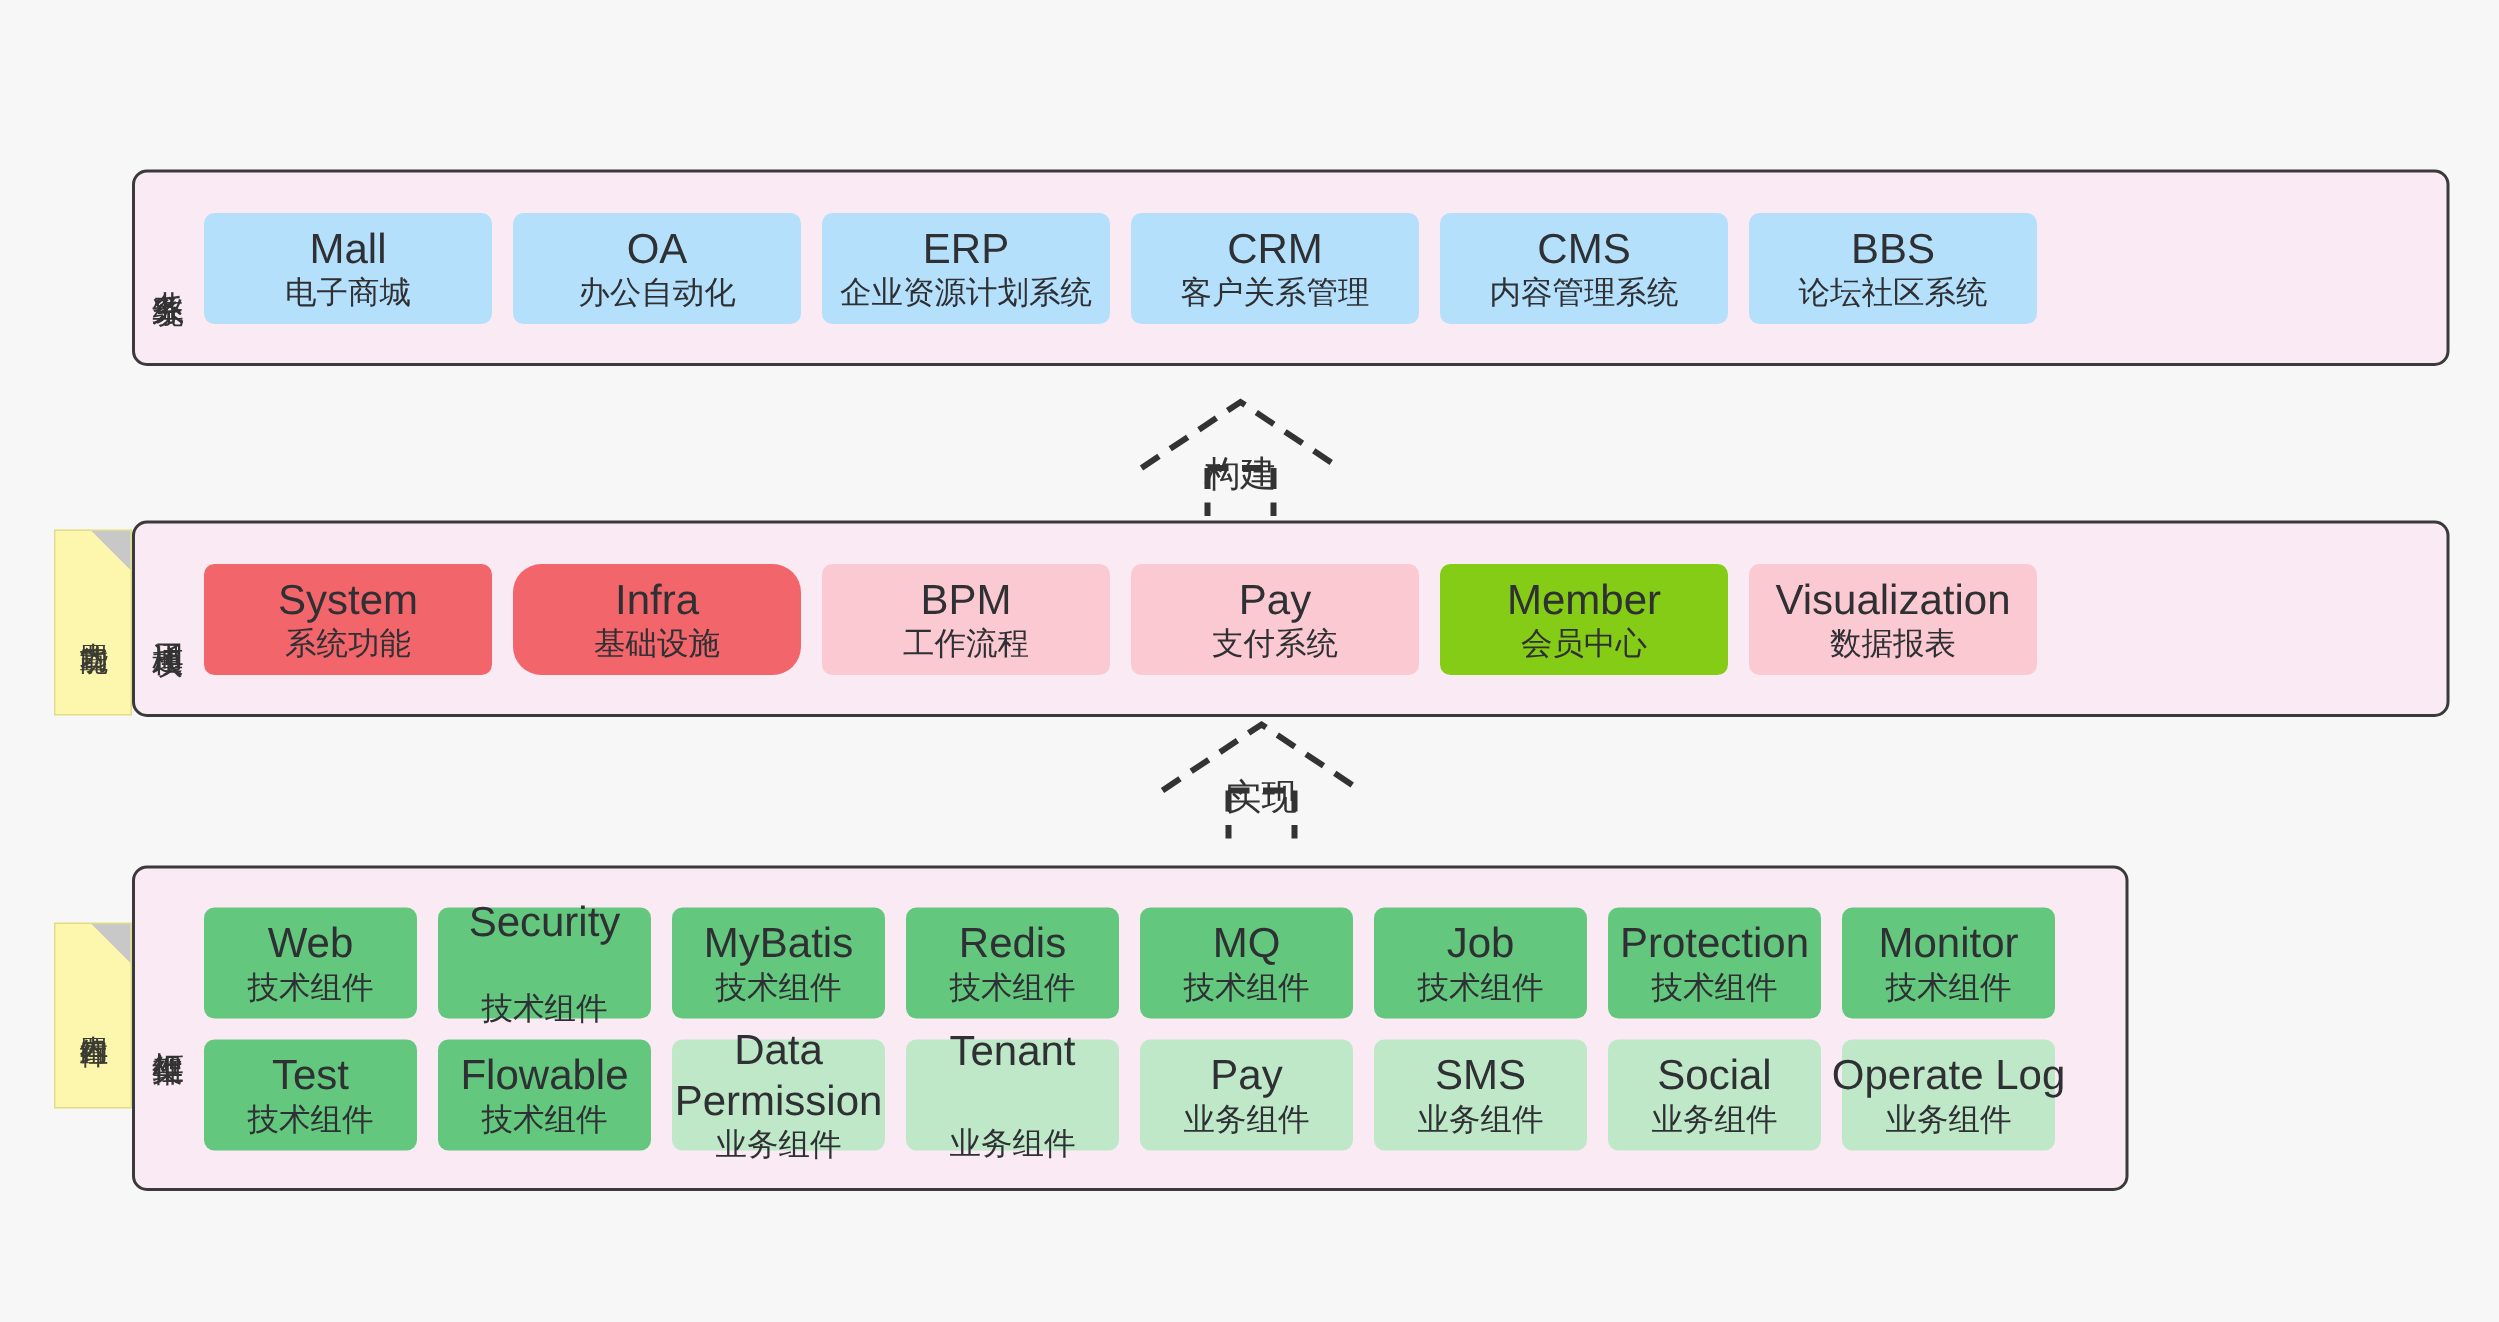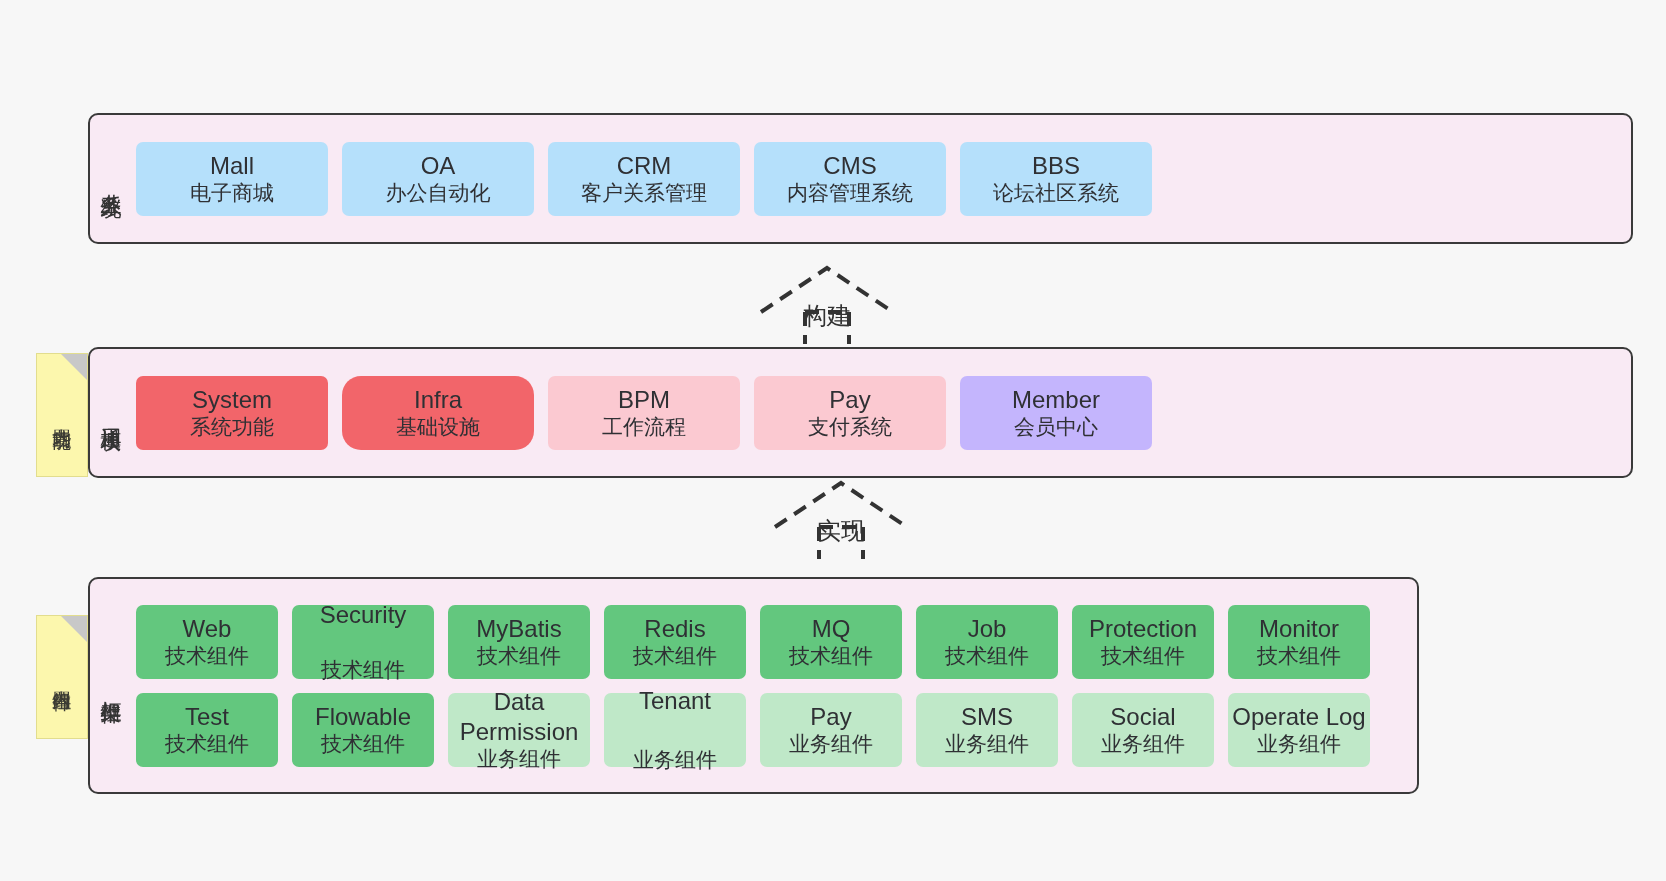--- a/index.html
+++ b/index.html
@@ -67,21 +67,21 @@
     border-radius: 7px;
     display: flex;
     flex-direction: column;
     align-items: center;
     justify-content: center;
     text-align: center;
     color: #2f3034;
     padding: 4px 6px;
   }
   .box .title {
-    font-size: 24px;
+    font-size: 28px;
     line-height: 1.22;
     white-space: nowrap;
   }
   .box .sub {
     font-size: 21px;
     line-height: 1.22;
     white-space: nowrap;
   }
   .box.wrap .title { white-space: normal; }
 
@@ -206,20 +206,24 @@
     <div class="layer-label">业务系统</div>
     <div class="layer-body">
       <div class="row" id="row-business">
           <div class="box" style="background: rgb(181, 224, 251);">
             <div class="title">Mall</div>
             <div class="sub">电子商城</div>
           </div>
           <div class="box" style="background: rgb(181, 224, 251);">
             <div class="title">OA</div>
             <div class="sub">办公自动化</div>
+          </div>
+          <div class="box" style="background: rgb(181, 224, 251);">
+            <div class="title">ERP</div>
+            <div class="sub">企业资源计划系统</div>
           </div>
           <div class="box" style="background: rgb(181, 224, 251);">
             <div class="title">CRM</div>
             <div class="sub">客户关系管理</div>
           </div>
           <div class="box" style="background: rgb(181, 224, 251);">
             <div class="title">CMS</div>
             <div class="sub">内容管理系统</div>
           </div>
           <div class="box" style="background: rgb(181, 224, 251);">
@@ -257,23 +261,27 @@
             <div class="sub">基础设施</div>
           </div>
           <div class="box" style="background: rgb(251, 201, 209);">
             <div class="title">BPM</div>
             <div class="sub">工作流程</div>
           </div>
           <div class="box" style="background: rgb(251, 201, 209);">
             <div class="title">Pay</div>
             <div class="sub">支付系统</div>
           </div>
-          <div class="box" style="background: #c4b5fd;">
+          <div class="box" style="background: #84cc16;">
             <div class="title">Member</div>
             <div class="sub">会员中心</div>
+          </div>
+          <div class="box" style="background: rgb(251, 201, 209);">
+            <div class="title">Visualization</div>
+            <div class="sub">数据报表</div>
           </div>
         </div>
     </div>
   </div>
 
   <div class="connector" id="connector-implement">
     <svg width="140" height="82" viewBox="0 0 140 82" aria-hidden="true">
       <path d="M 4 50 L 70 6 L 136 50" fill="none" stroke="#333333" stroke-width="4" stroke-dasharray="14,9" stroke-linecap="butt"></path>
       <path d="M 48 50 L 92 50" fill="none" stroke="#333333" stroke-width="4" stroke-dasharray="14,9"></path>
       <path d="M 48 50 L 48 82" fill="none" stroke="#333333" stroke-width="4" stroke-dasharray="14,9"></path>

